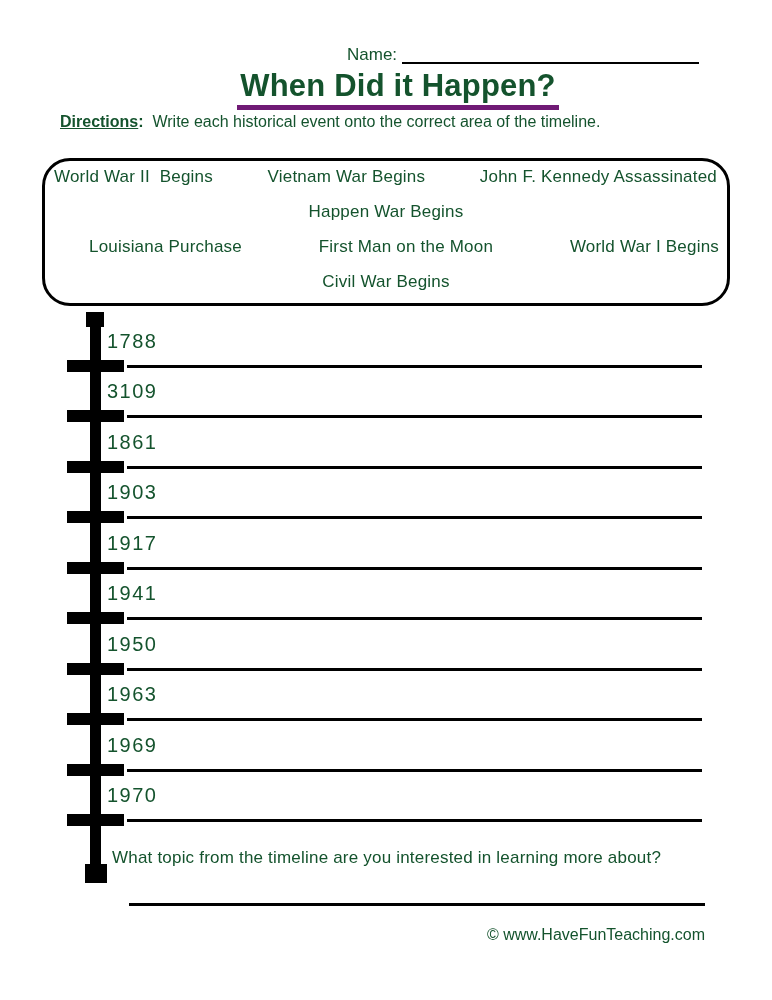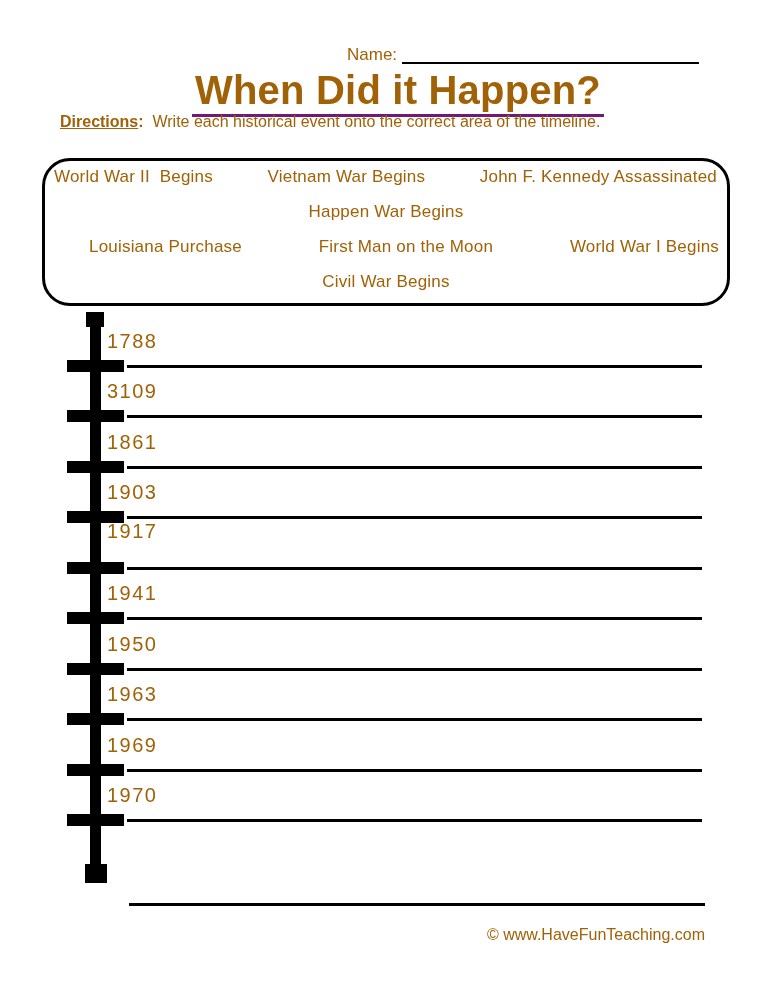--- a/index.html
+++ b/index.html
@@ -1,35 +1,35 @@
 <!DOCTYPE html>
 <html><head>
 <meta charset="utf-8">
 <style>
   html, body { margin: 0; padding: 0; background: #ffffff; }
   .page {
     position: relative;
     width: 772px;
     height: 1000px;
     background: #ffffff;
-    color: #a16207;
+    color: #14532d;
     font-family: "Liberation Sans", "DejaVu Sans", sans-serif;
     overflow: hidden;
   }
 
   
   .name-label { position: absolute; left: 347px; top: 45px; font-size: 17px; }
   .name-line  { position: absolute; left: 402px; top: 62px; width: 297px; height: 2px; background: #000; }
 
   .title-wrap { position: absolute; left: 0; right: 0; top: 68px; text-align: center; }
   .title {
     display: inline-block;
-    font-size: 40px;
+    font-size: 31px;
     font-weight: bold;
-    border-bottom: 3px solid #701a75;
+    border-bottom: 5px solid #701a75;
     padding: 0 3px 1px 3px;
     letter-spacing: 0.2px;
     margin-left: 24px;
   }
 
   .directions { position: absolute; left: 60px; top: 113px; font-size: 16px; white-space: pre; }
   .dir-label { font-weight: bold; text-decoration: underline; }
   .dir-colon { font-weight: bold; }
 
   
@@ -110,37 +110,38 @@
       <div class="tl-hline" style="top: 365px;"></div>
       <div class="tl-year" style="top: 380px;">3109</div>
       <div class="tl-tick" style="top: 410px;"></div>
       <div class="tl-hline" style="top: 415px;"></div>
       <div class="tl-year" style="top: 431px;">1861</div>
       <div class="tl-tick" style="top: 461px;"></div>
       <div class="tl-hline" style="top: 466px;"></div>
       <div class="tl-year" style="top: 481px;">1903</div>
       <div class="tl-tick" style="top: 511px;"></div>
       <div class="tl-hline" style="top: 516px;"></div>
-      <div class="tl-year" style="top: 520px; text-align: right;">1917</div>
+      <div class="tl-year" style="top: 532px; text-align: right;">1917</div>
       <div class="tl-tick" style="top: 562px;"></div>
       <div class="tl-hline" style="top: 567px;"></div>
       <div class="tl-year" style="top: 582px;">1941</div>
       <div class="tl-tick" style="top: 612px;"></div>
       <div class="tl-hline" style="top: 617px;"></div>
       <div class="tl-year" style="top: 633px;">1950</div>
       <div class="tl-tick" style="top: 663px;"></div>
       <div class="tl-hline" style="top: 668px;"></div>
       <div class="tl-year" style="top: 683px;">1963</div>
       <div class="tl-tick" style="top: 713px;"></div>
       <div class="tl-hline" style="top: 718px;"></div>
       <div class="tl-year" style="top: 734px;">1969</div>
       <div class="tl-tick" style="top: 764px;"></div>
       <div class="tl-hline" style="top: 769px;"></div>
       <div class="tl-year" style="top: 784px;">1970</div>
       <div class="tl-tick" style="top: 814px;"></div>
       <div class="tl-hline" style="top: 819px;"></div>
     </div>
 
+  <div class="question">What topic from the timeline are you interested in learning more about?</div>
   <div class="answer-line"></div>
 
   <div class="footer">© www.HaveFunTeaching.com</div>
 
 </div>
 
 </body></html>

